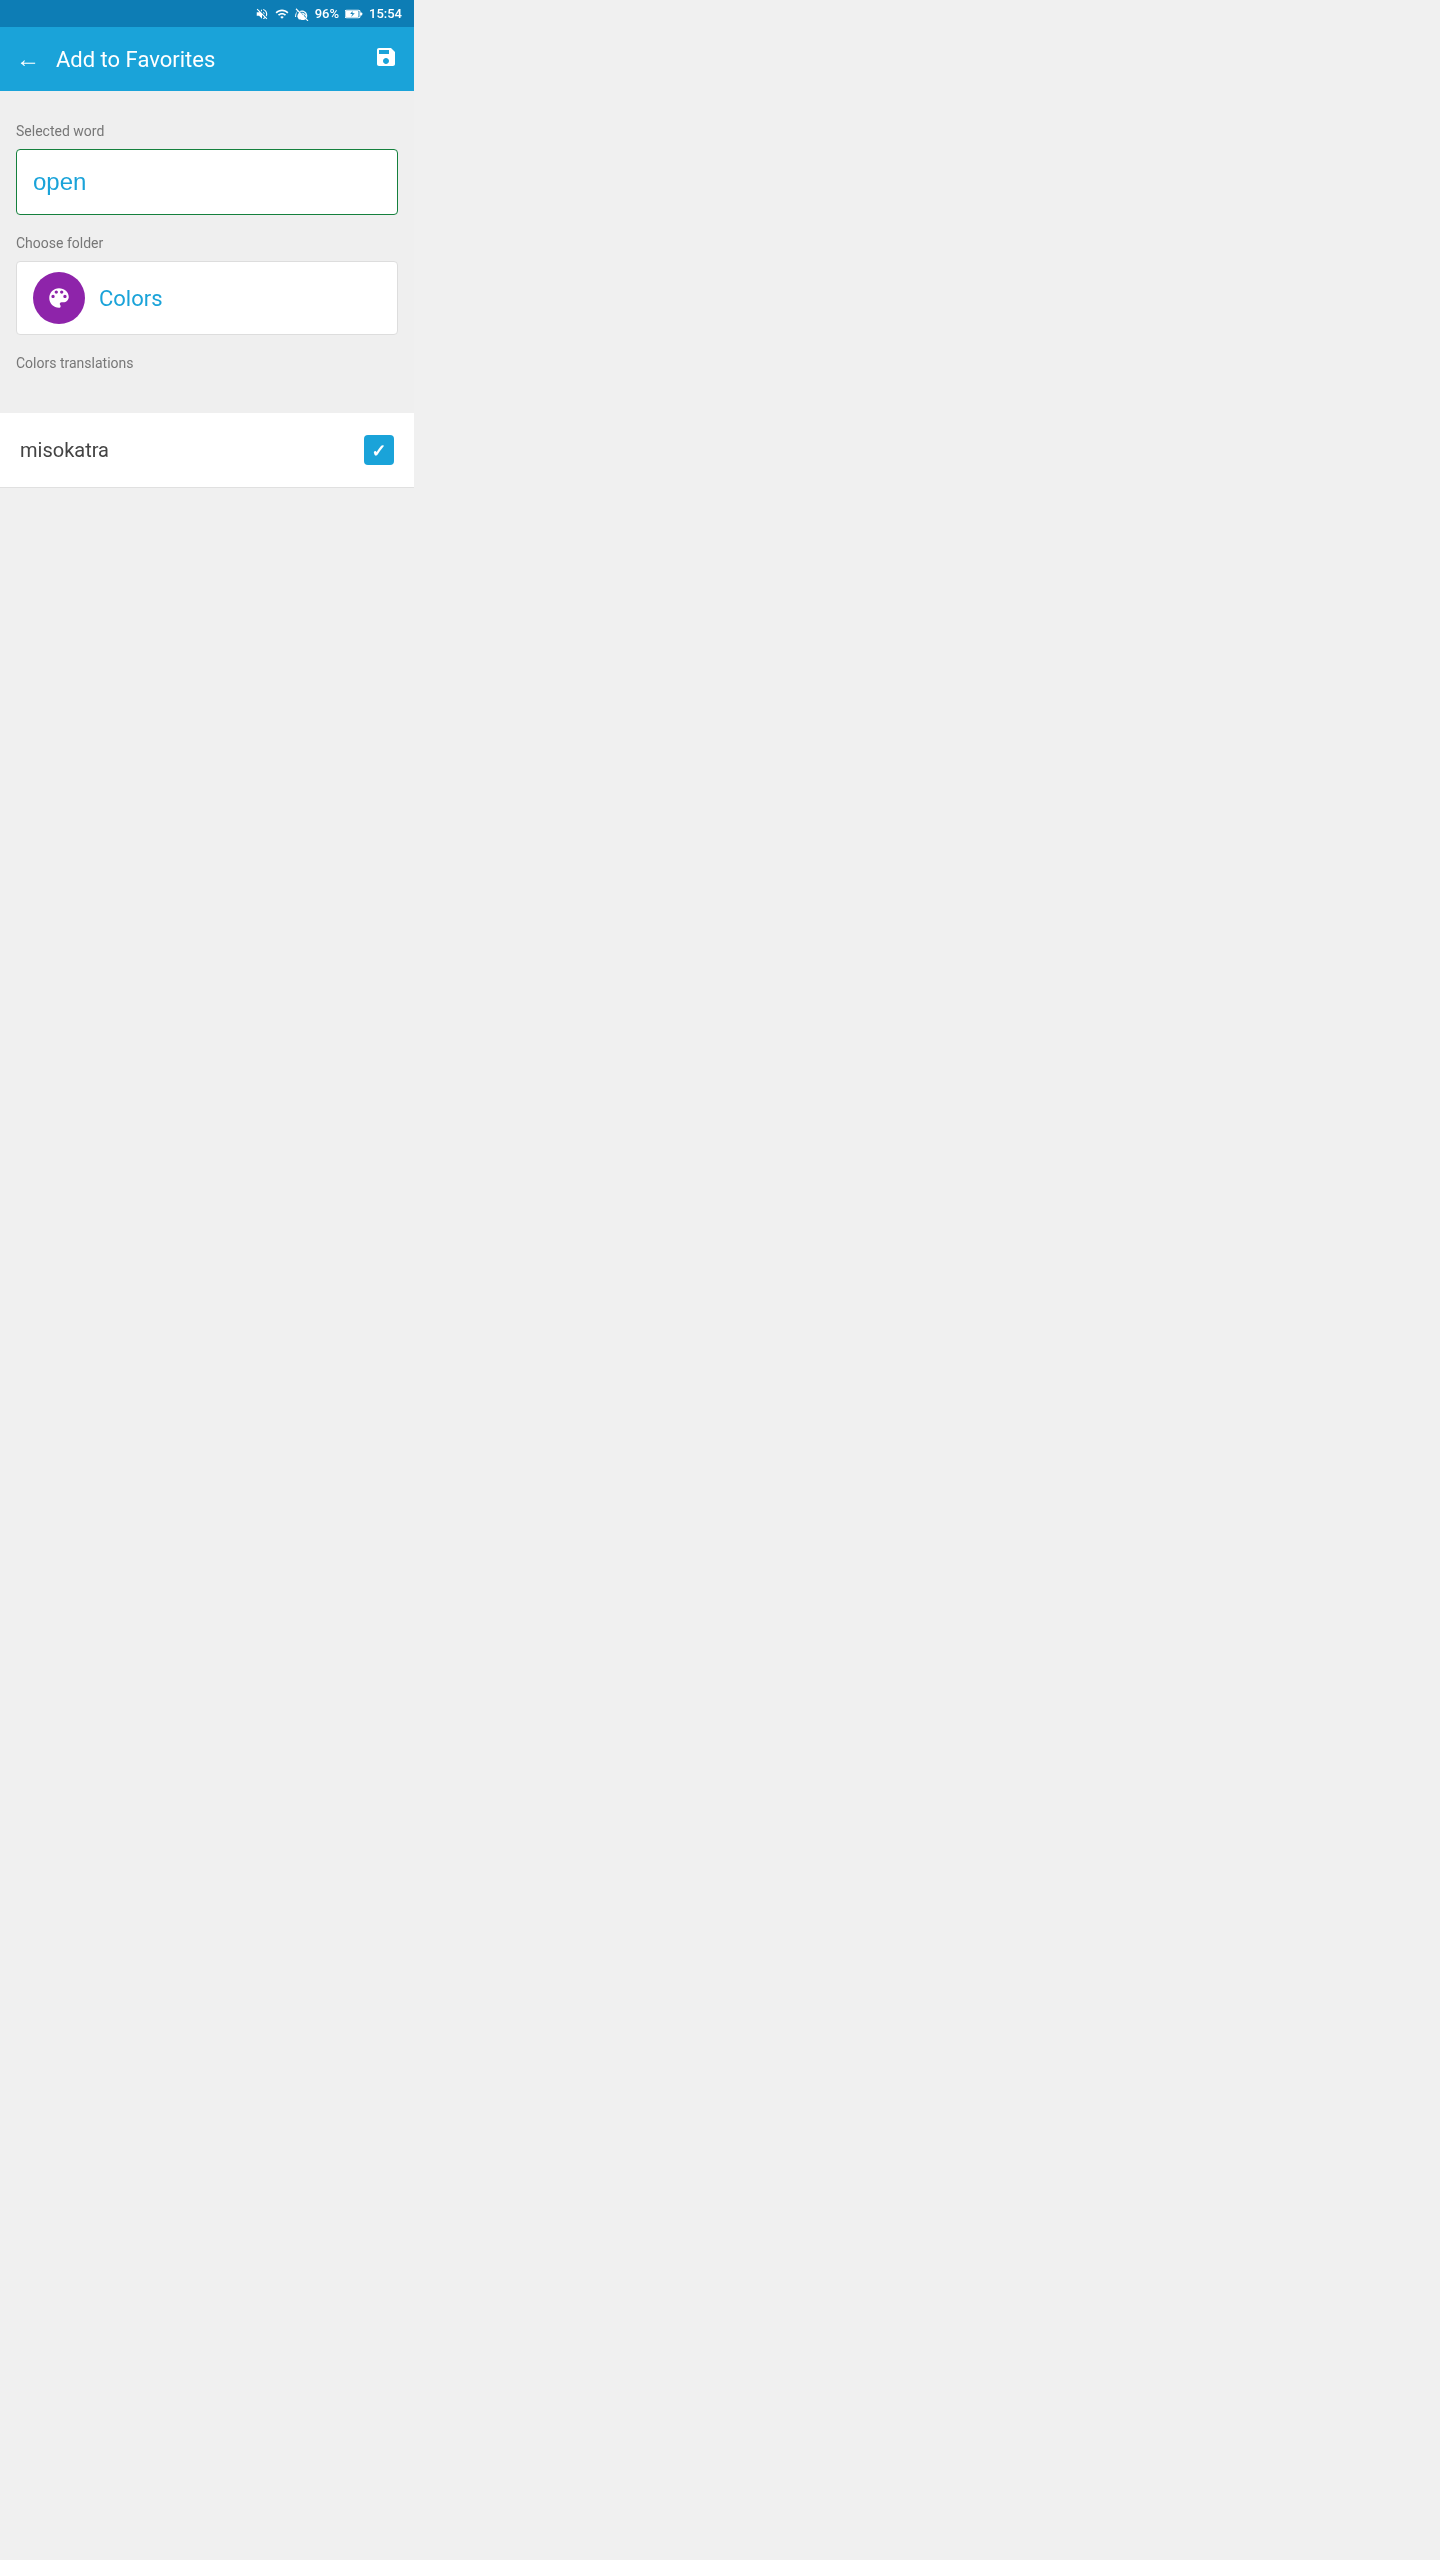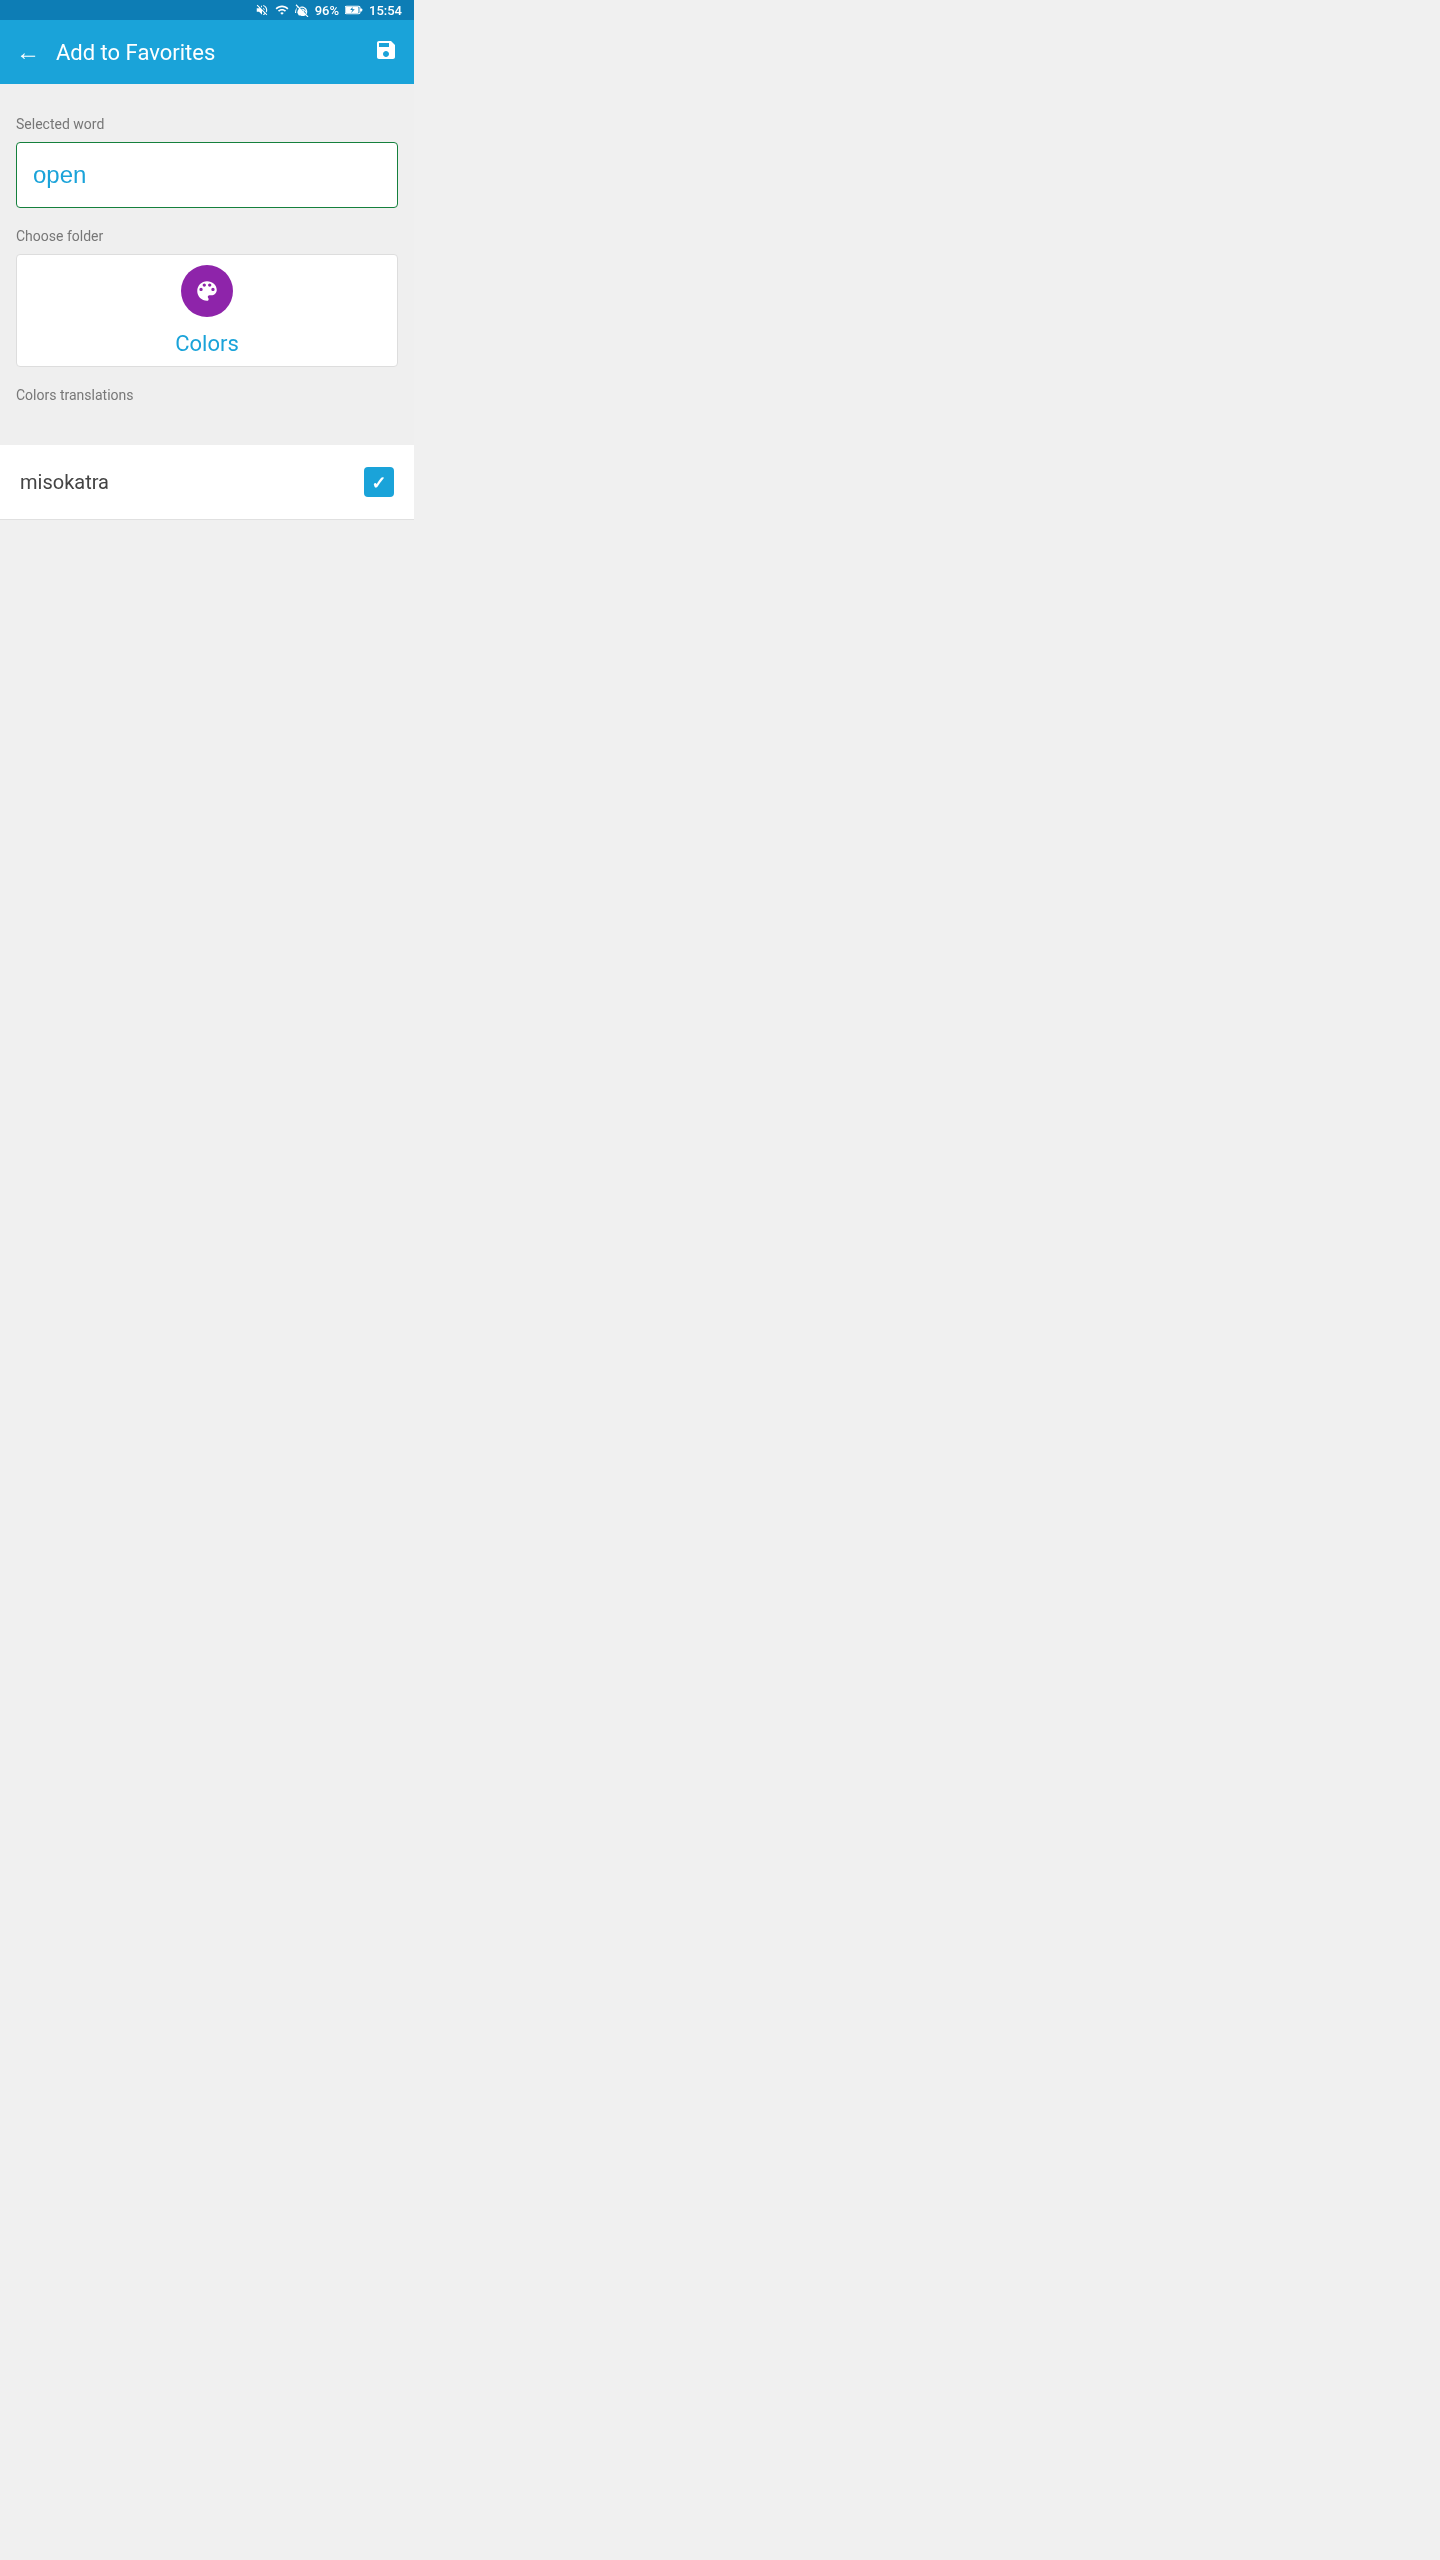--- a/index.html
+++ b/index.html
@@ -13,21 +13,21 @@
       width: 414px;
       min-height: 736px;
       font-family: 'Roboto', Arial, sans-serif;
       background: #f0f0f0;
       overflow-x: hidden;
     }
 
     
     .status-bar {
       width: 100%;
-      height: 20px;
+      height: 27px;
       background: #0d7db5;
       display: flex;
       align-items: center;
       justify-content: flex-end;
       padding: 0 12px;
       gap: 6px;
     }
 
     .status-icons {
       display: flex;
@@ -102,21 +102,20 @@
       width: 100%;
       background: white;
       border: 1px solid #ddd;
       border-radius: 4px;
       padding: 10px 16px;
       display: flex;
       align-items: center;
       gap: 14px;
       cursor: pointer;
       margin-bottom: 20px;
-      flex-direction: column;
     }
 
     .folder-icon-circle {
       width: 52px;
       height: 52px;
       border-radius: 50%;
       background: #8e24aa;
       display: flex;
       align-items: center;
       justify-content: center;

